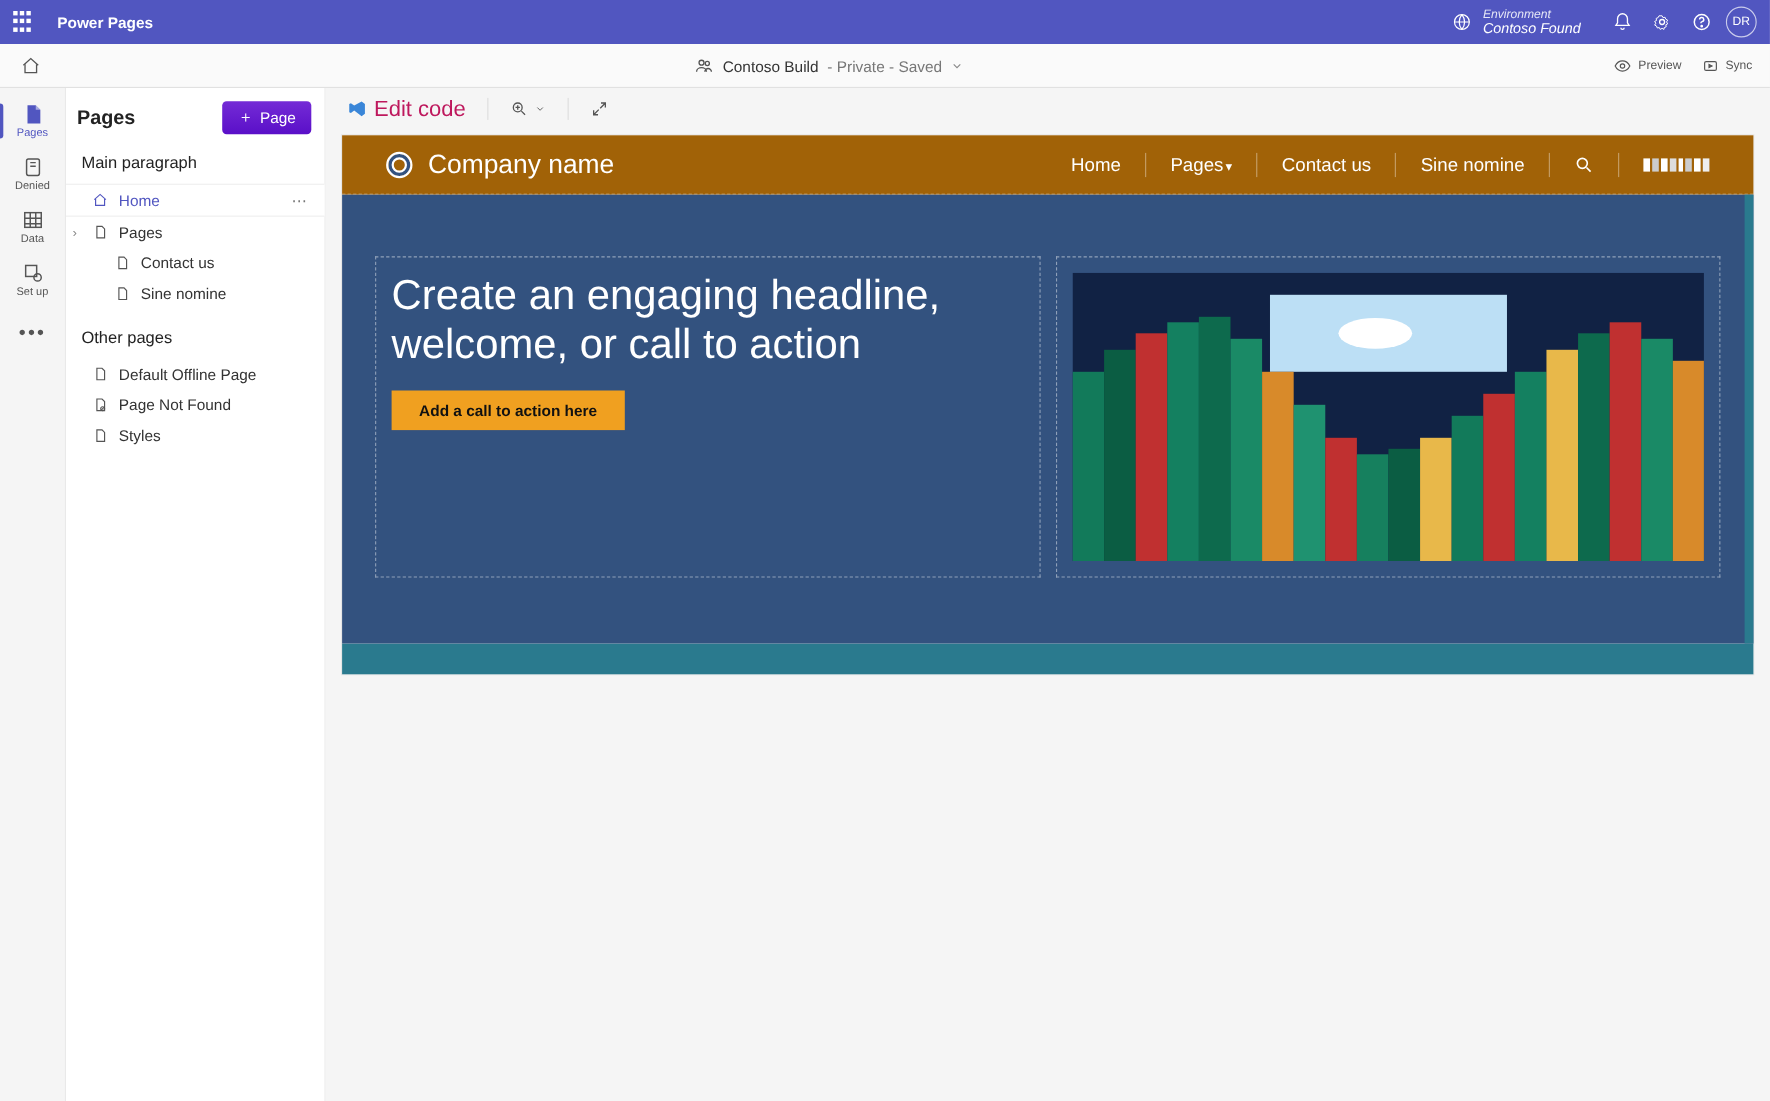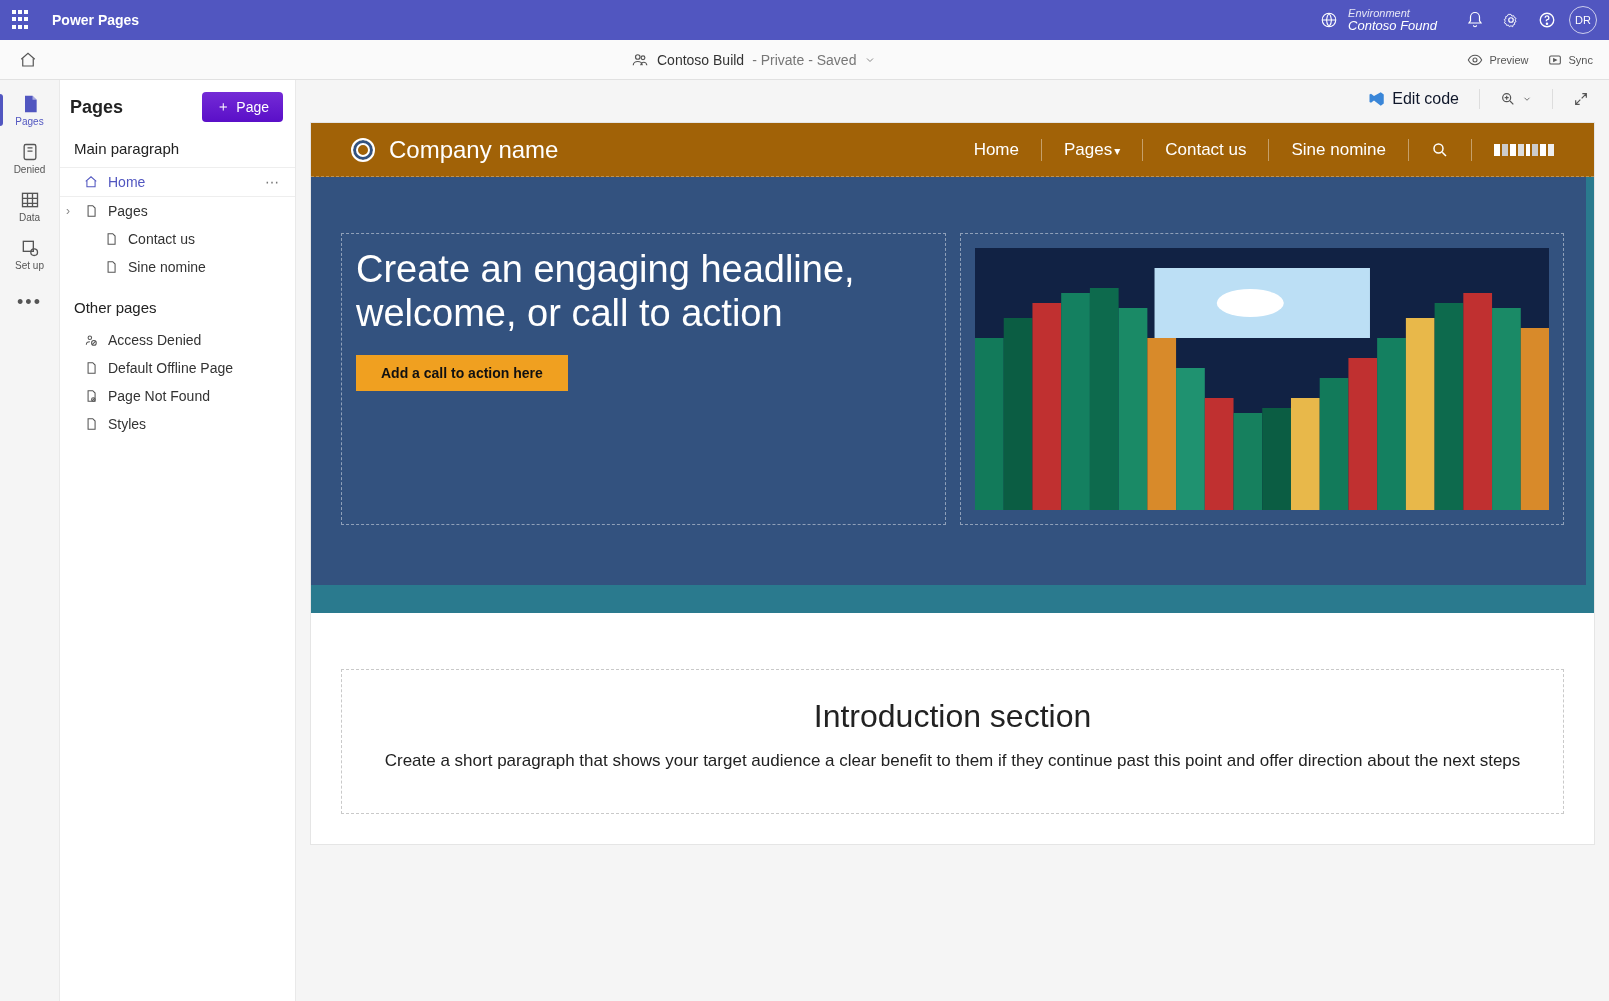--- a/index.html
+++ b/index.html
@@ -45,21 +45,21 @@
 .sidebar .snode .sicon { width:16px; text-align:center; color:#555; }
 .sidebar .snode.sel { background:#fff; color:#5156c0; font-weight:500; border-top:1px solid #eee; border-bottom:1px solid #eee; }
 .sidebar .snode.sel .sicon { color:#5156c0; }
 .sidebar .snode.sel::after { content:"⋯"; position:absolute; right:14px; color:#777; letter-spacing:2px; }
 .sidebar .snode.child { padding-left:44px; }
 .sidebar .snode .chev { position:absolute; left:6px; color:#888; font-size:12px; }
 .sidebar .other-label { font-size:15px; color:#222; padding:18px 14px 10px; }
 
 
 .canvas-wrap { position:absolute; top:80px; left:296px; right:0; bottom:0; overflow:auto; background:#f5f5f5; }
-.canvas-tools { height:38px; display:flex; align-items:center; justify-content:flex-end; gap:20px; padding:0 20px; color:#0f172a; font-size:16px; }
+.canvas-tools { height:38px; display:flex; align-items:center; gap:20px; padding:0 20px; color:#be185d; font-size:20px; }
 .canvas-tools .ctbtn { display:flex; align-items:center; gap:6px; cursor:pointer; }
 .canvas-tools .vscode { color:#3a86d8; }
 .canvas-tools .sep { width:1px; height:20px; background:#ddd; }
 
 .preview { margin:4px 14px 20px 14px; background:#fff; border:1px solid #e5e5e5; }
 
 
 .site-hdr { background:#a16207; color:#fff; height:54px; display:flex; align-items:center; padding:0 40px; border-bottom:1px dashed rgba(255,255,255,.3); }
 .site-hdr .logo { width:24px; height:24px; border:2px solid #fff; border-radius:50%; margin-right:14px; box-shadow:inset 0 0 0 3px #33527f, inset 0 0 0 5px #fff; }
 .site-hdr .brand { font-size:24px; font-weight:400; }
@@ -265,31 +265,20 @@
         <svg width="14" height="14" viewBox="0 0 24 24" fill="none" stroke="#555" stroke-width="1.8">
             <path d="M7 3h8l4 4v14H7z"></path>
           </svg>
       </span>
       <span>Sine nomine</span>
     </div>
   </div>
 
   <div class="other-label">Other pages</div>
   <div class="stree">
-    <div class="snode">
-      <span class="sicon">
-        <svg width="14" height="14" viewBox="0 0 24 24" fill="none" stroke="#555" stroke-width="1.8">
-            <circle cx="10" cy="8" r="3"></circle>
-            <path d="M4 20c0-3 3-5 6-5"></path>
-            <circle cx="17" cy="17" r="4"></circle>
-            <path d="M14 20l6-6"></path>
-          </svg>
-      </span>
-      <span>Access Denied</span>
-    </div>
     <div class="snode">
       <span class="sicon">
         <svg width="14" height="14" viewBox="0 0 24 24" fill="none" stroke="#555" stroke-width="1.8">
             <path d="M7 3h8l4 4v14H7z"></path>
           </svg>
       </span>
       <span>Default Offline Page</span>
     </div>
     <div class="snode">
       <span class="sicon">
@@ -407,21 +396,15 @@
               <rect x="432" y="60" width="24" height="202" fill="#1a8a66"></rect>
               <rect x="456" y="80" width="24" height="182" fill="#d88a2a"></rect>
             </g>
           </svg>
         </div>
       </div>
     </div>
 
     <div class="band"></div>
 
-    <div class="intro-sec">
-      <div class="intro-box">
-        <h2>Introduction section</h2>
-        <p>Create a short paragraph that shows your target audience a clear benefit to them if they continue past this point and offer direction about the next steps</p>
-      </div>
-    </div>
 
   </div>
 </div>
 
 </body></html>

